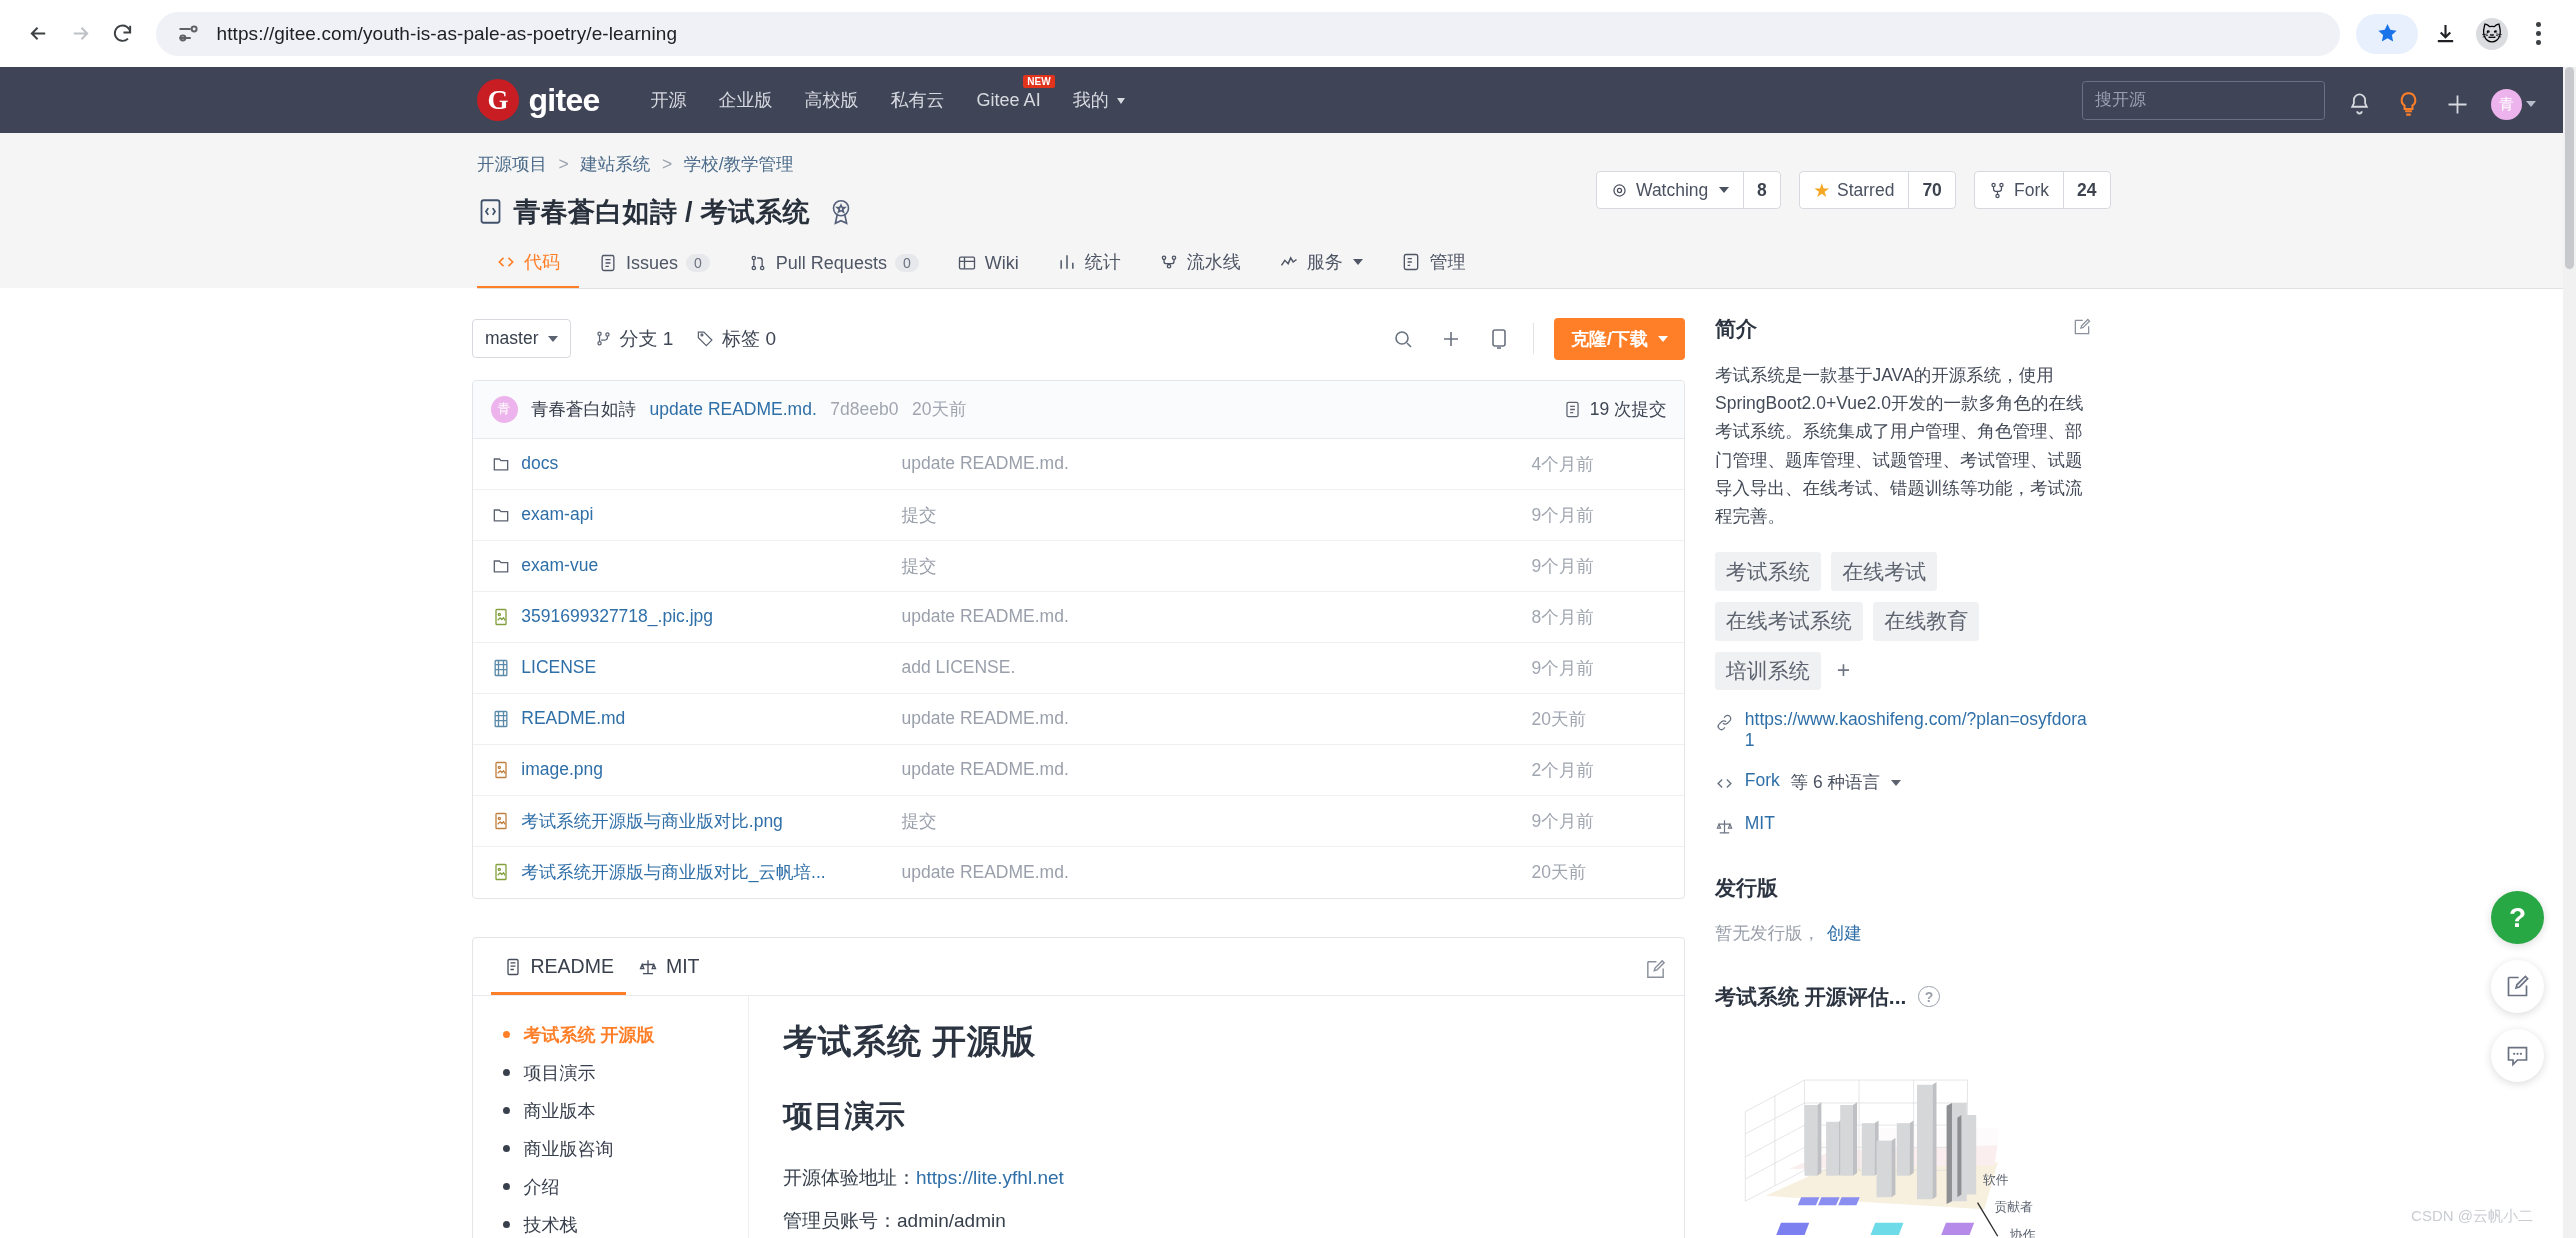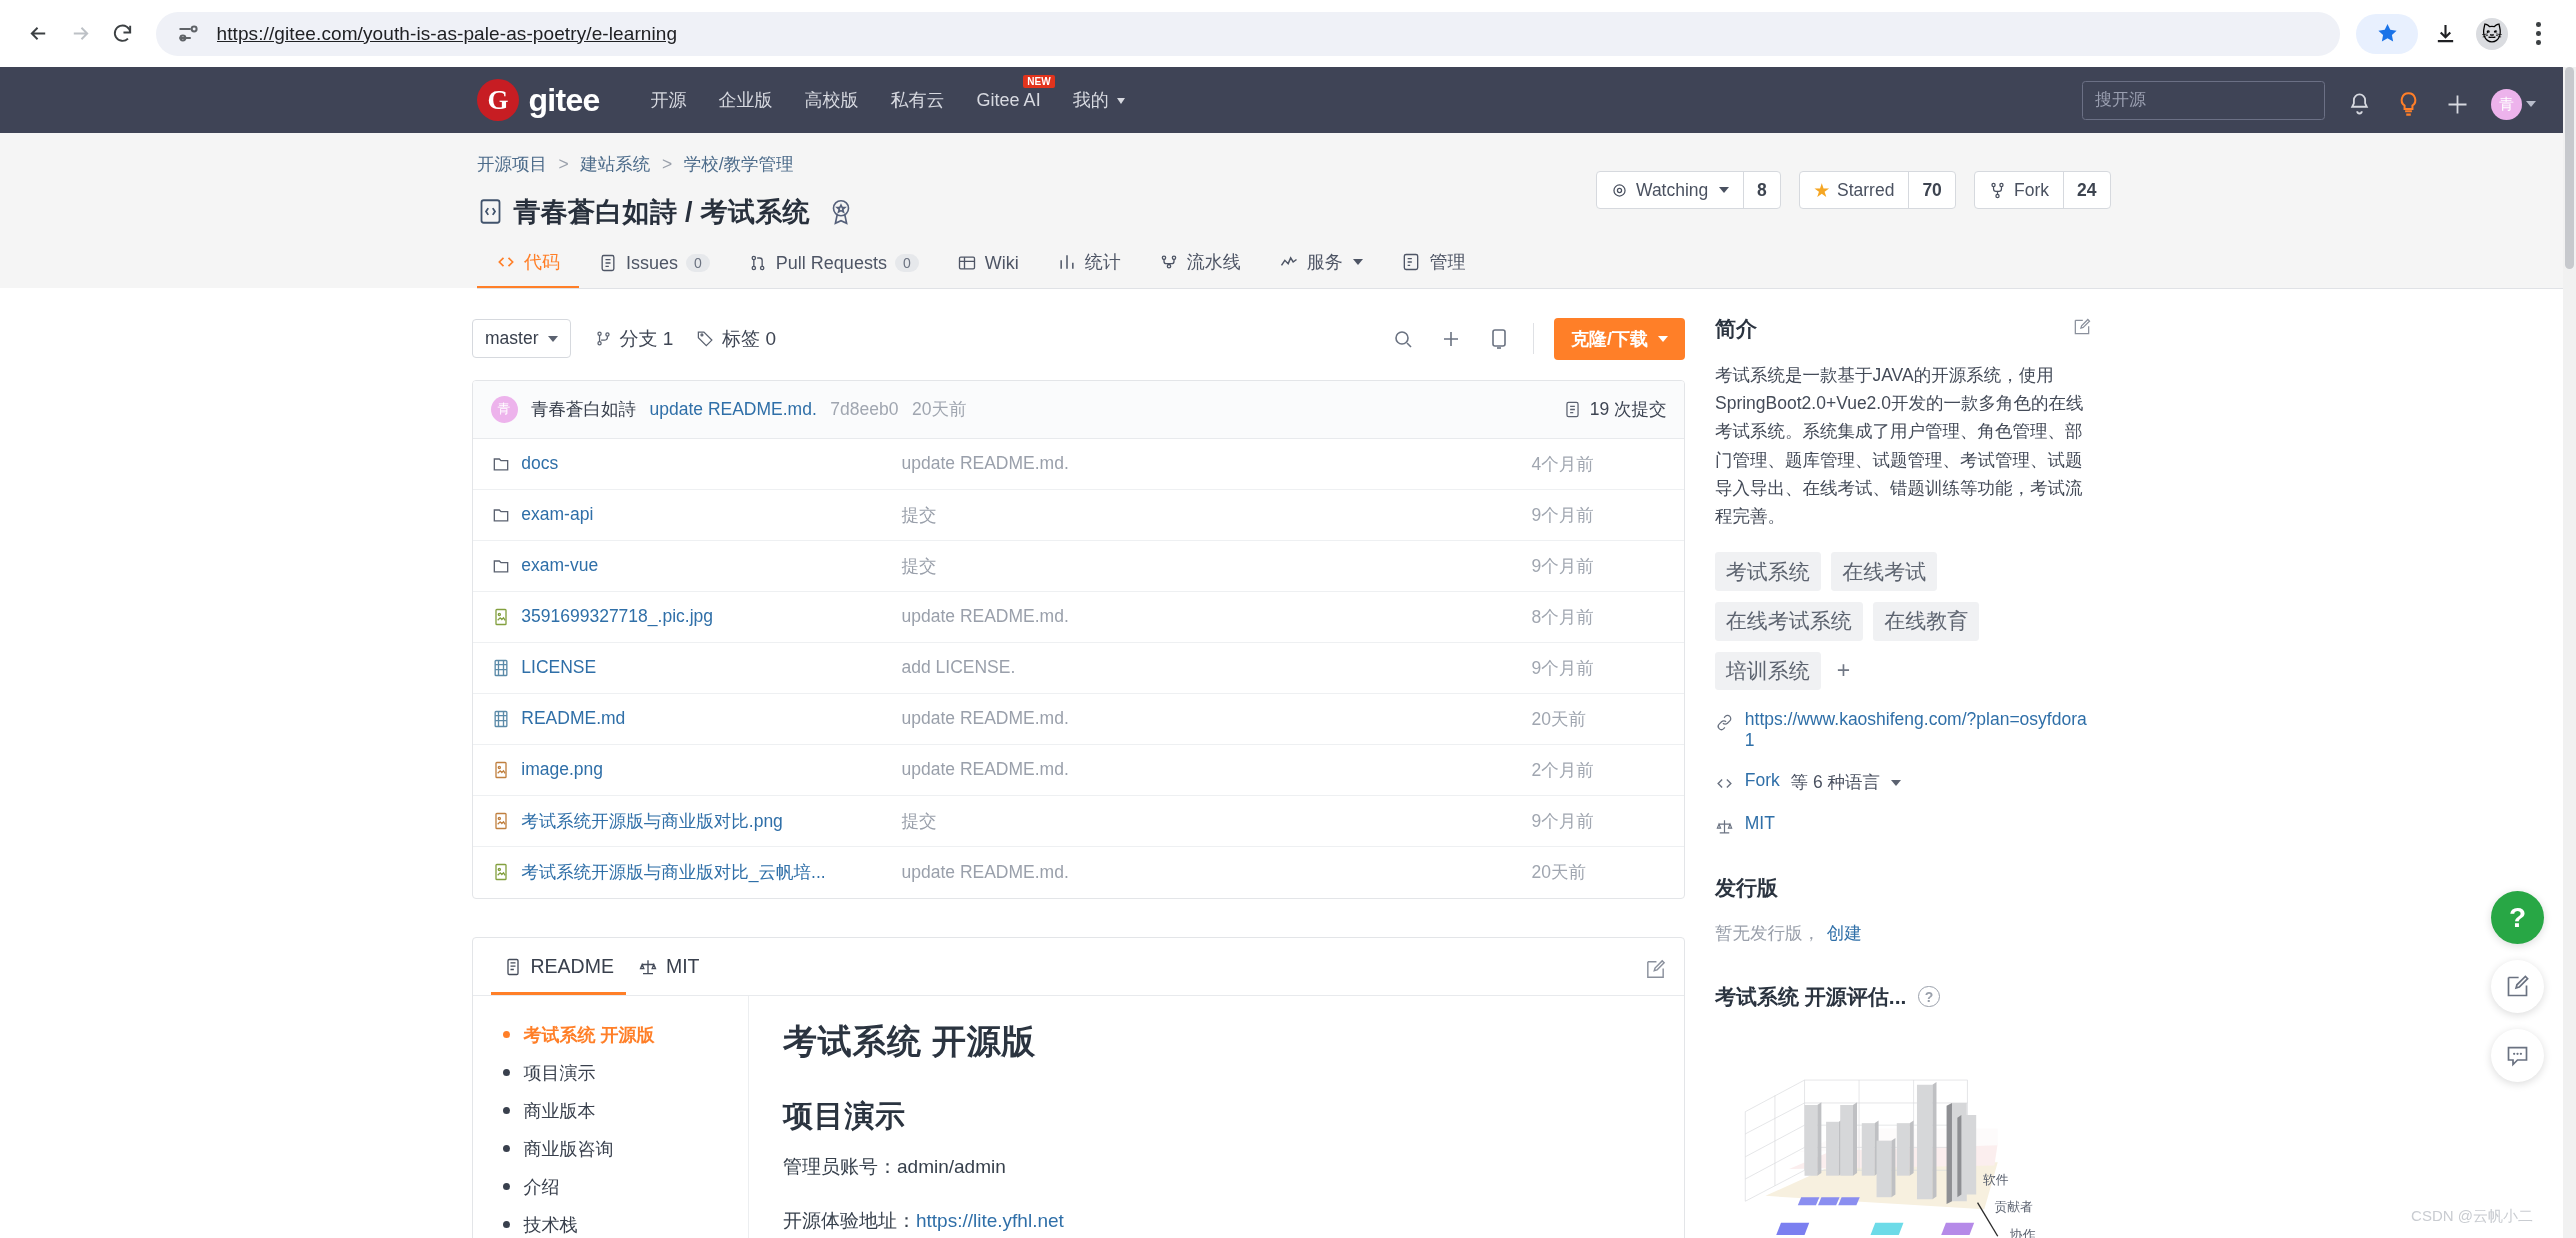--- a/index.html
+++ b/index.html
@@ -25,21 +25,21 @@
   .nav-btn.disabled { color: #bdc1c6; }
   .omnibox {
     flex: 1 1 auto; height: 44px; background: #eff1f7;
     border-radius: 22px; margin-left: 12px; margin-right: 15px;
     display: flex; align-items: center; padding: 0 19px;
     max-width: 2184px;
   }
   .omnibox .site-icon { width: 27px; height: 27px; margin-right: 15px; flex:0 0 auto; }
   .omnibox .url {
     font-size: 19px; color: #202124; letter-spacing: 0.1px;
-    white-space: nowrap; overflow: hidden; text-decoration: underline;
+    white-space: nowrap; overflow: hidden;
   }
   .tb-icons { display: flex; align-items: center; gap: 6.7px; margin-left: auto; }
   .tb-icon {
     width: 40px; height: 40px; border-radius: 50%;
     display: flex; align-items: center; justify-content: center;
   }
   .tb-icon.star-pill { background: #e8f0fe; width: 62px; border-radius: 20px; }
   .tb-icon svg { width: 23px; height: 23px; }
   .profile-pic {
     width: 32px; height: 32px; border-radius: 50%;
@@ -713,24 +713,24 @@
                 <span>介绍</span>
               </div>
               <div class="toc-item">
                 <span class="dot"></span>
                 <span>技术栈</span>
               </div>
             </div>
           <div class="rm-content">
             <div class="rm-h1">考试系统 开源版</div>
             <div class="rm-h2">项目演示</div>
-            <div class="rm-p" style="margin-top:17.5px">管理员账号：admin/admin</div>
             <div class="rm-p">
               <span>开源体验地址：</span><a>https://lite.yfhl.net</a>
             </div>
+            <div class="rm-p" style="margin-top:17.5px">管理员账号：admin/admin</div>
           </div>
         </div>
       </div>
     </div>
 
     <div class="col-side">
       <div class="side-sec">
         <div class="side-head">
           <span>简介</span>
           <span class="edit-ic">

